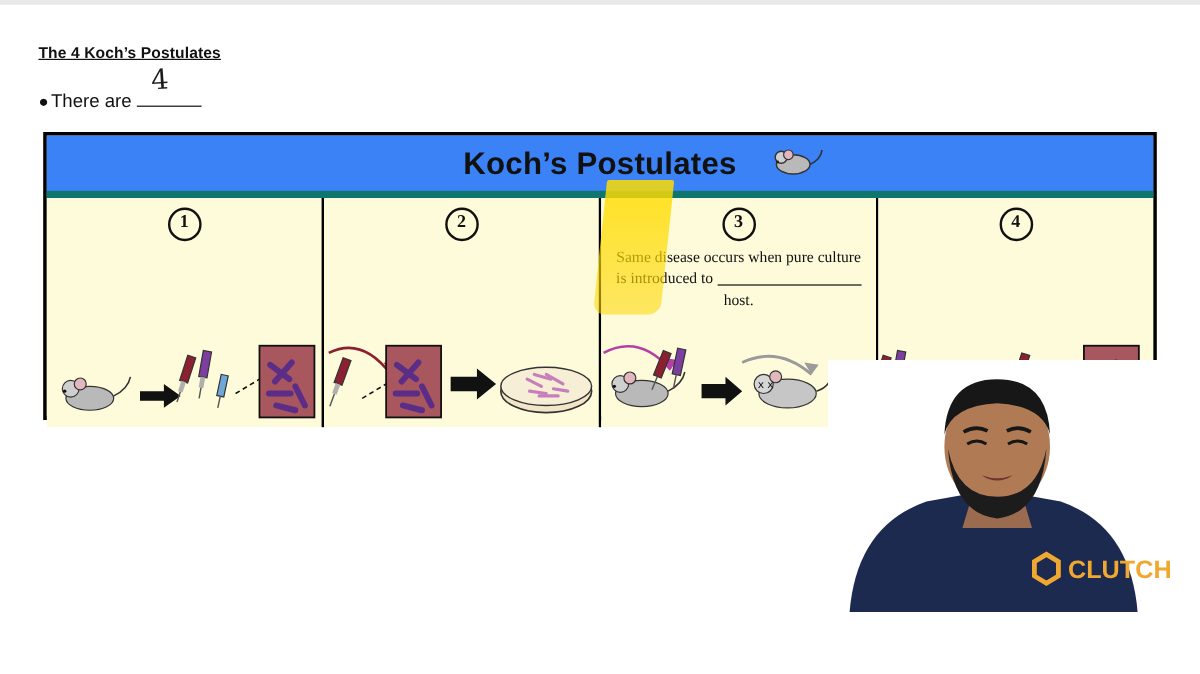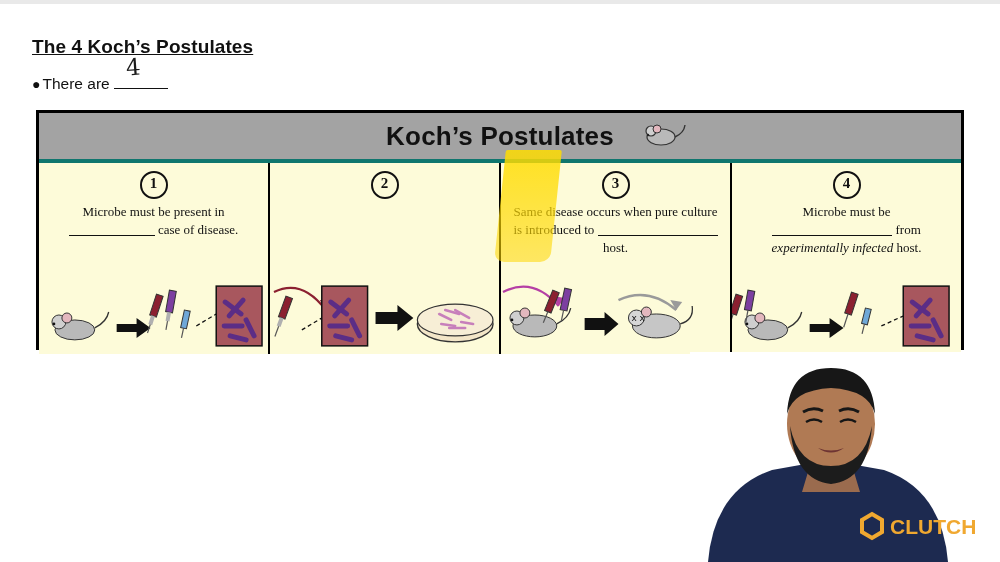--- a/index.html
+++ b/index.html
@@ -14,21 +14,21 @@
     overflow: hidden;
     font-family: "Liberation Sans", sans-serif;
     color: #111;
   }
 
   
   .lesson-title {
     position: absolute;
     left: 32px;
     top: 36px;
-    font-size: 19px;
+    font-size: 13px;
     font-weight: bold;
     text-decoration: underline;
     letter-spacing: .1px;
   }
   .bullet-line {
     position: absolute;
     left: 32px;
     top: 70px;
     font-size: 15.5px;
     display: flex;
@@ -64,22 +64,22 @@
     left: 36px;
     top: 110px;
     width: 928px;
     height: 240px;
     border: 3px solid #000;
     box-sizing: border-box;
     background: #fdfbd9;
   }
   .figure-header {
     height: 46px;
-    background: #a3a3a3;
-    border-bottom: 4px solid #0f766e;
+    background: #3b82f6;
+    border-bottom: 6px solid #0f766e;
     display: flex;
     align-items: center;
     justify-content: center;
     position: relative;
   }
   .figure-title {
     font-size: 26px;
     font-weight: bold;
     color: #111;
     letter-spacing: .2px;
@@ -156,21 +156,21 @@
     z-index: 5;
     border-radius: 2px 2px 10px 10px;
   }
 
   
   .webcam {
     position: absolute;
     right: 0;
     bottom: 0;
     width: 310px;
-    height: 210px;
+    height: 262px;
     overflow: hidden;
     background: #ffffff;
   }
 
   .top-rule {
     position: absolute;
     left: 0; top: 0;
     width: 1000px; height: 4px;
     background: #e9e9e9;
   }
@@ -202,24 +202,20 @@
         <path d="M36 16 q9 -4 10 -12" stroke="#333" stroke-width="1.4" fill="none"></path>
         <ellipse cx="18" cy="8" rx="4" ry="4" fill="#e3b7be" stroke="#333" stroke-width="1"></ellipse>
       </svg>
     </span>
   </div>
 
   <div class="panels">
 
     <div class="panel">
       <div class="circled-num">1</div>
-      <div class="panel-text">
-        <span>Microbe must be present in</span><br>
-        <span class="ul"></span><span> case of disease.</span>
-      </div>
       <div class="art">
         <svg width="100%" height="76" viewBox="0 0 230 76">
 
           <ellipse cx="36" cy="56" rx="20" ry="10" fill="#b9b9b9" stroke="#333"></ellipse>
           <circle cx="20" cy="48" r="7" fill="#cfcfcf" stroke="#333"></circle>
           <circle cx="15" cy="50" r="1.4" fill="#111"></circle>
           <ellipse cx="28" cy="44" rx="5" ry="5" fill="#e3b7be" stroke="#333"></ellipse>
           <path d="M56 54 q12 -6 14 -16" stroke="#333" fill="none" stroke-width="1.3"></path>
 
           <polygon points="78,50 98,50 98,44 112,54 98,64 98,58 78,58" fill="#111"></polygon>
@@ -329,25 +325,20 @@
           <path d="M180 50 q14 -4 12 -18" stroke="#333" fill="none" stroke-width="1.3"></path>
 
           <path d="M118 26 q30 -14 58 10" stroke="#9a9a9a" stroke-width="2.4" fill="none"></path>
           <polygon points="176,36 170,26 182,28" fill="#9a9a9a"></polygon>
         </svg>
       </div>
     </div>
 
     <div class="panel">
       <div class="circled-num">4</div>
-      <div class="panel-text">
-        <span>Microbe must be</span><br>
-        <span class="ul wide"></span><span> from</span><br>
-        <em>experimentally infected</em><span> host.</span>
-      </div>
       <div class="art">
         <svg width="100%" height="76" viewBox="0 0 230 76">
 
           <ellipse cx="36" cy="56" rx="20" ry="10" fill="#b9b9b9" stroke="#333"></ellipse>
           <circle cx="20" cy="48" r="7" fill="#cfcfcf" stroke="#333"></circle>
           <circle cx="15" cy="50" r="1.4" fill="#111"></circle>
           <ellipse cx="28" cy="44" rx="5" ry="5" fill="#e3b7be" stroke="#333"></ellipse>
           <path d="M56 54 q12 -6 14 -16" stroke="#333" fill="none" stroke-width="1.3"></path>
           <g transform="translate(4,20) rotate(18)">
             <rect x="0" y="0" width="7" height="20" fill="#8b2030" stroke="#333"></rect>

